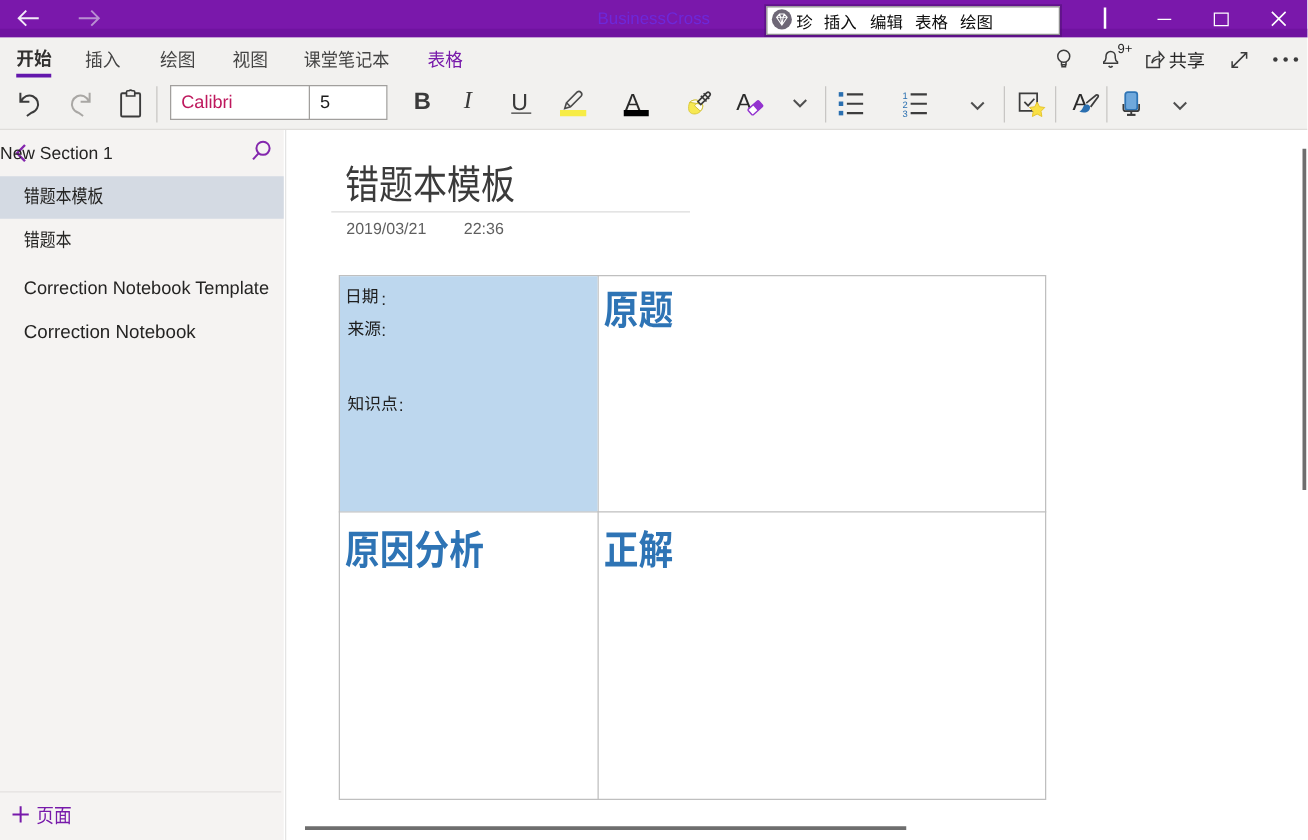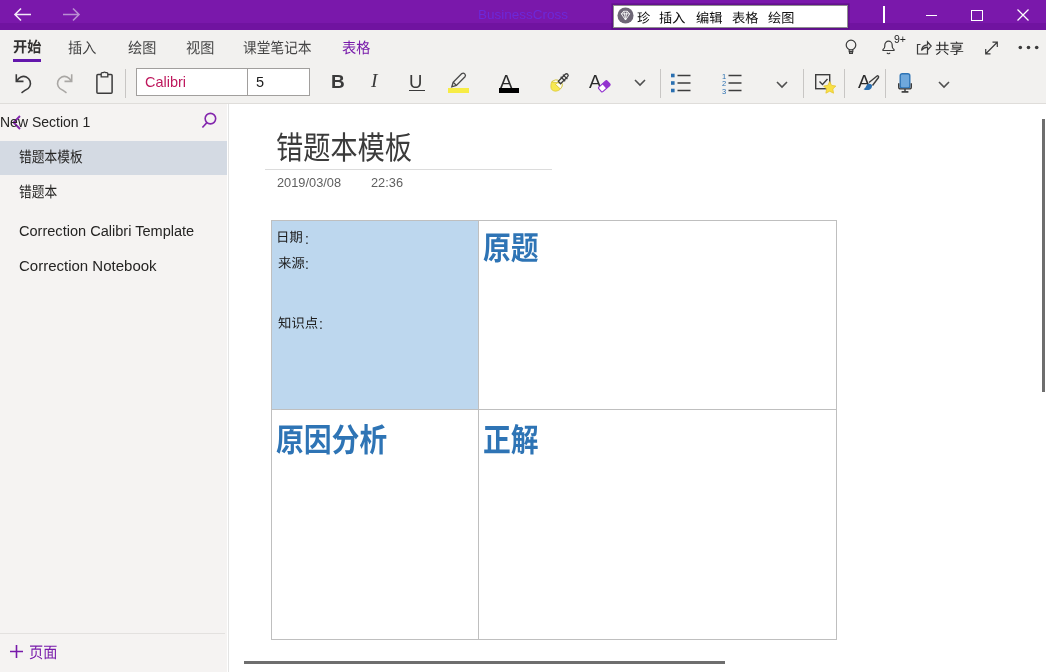--- a/index.html
+++ b/index.html
@@ -248,39 +248,39 @@
     <use href="#r9898" x="1000"></use>
     <use href="#r672c" x="2000"></use>
     <use href="#r6a21" x="3000"></use>
     <use href="#r677f" x="4000"></use>
   </svg>
 <svg style="position:absolute;left:19.0px;top:184.2px" width="38.2" height="15.2" viewBox="0 0 3000 1000" preserveAspectRatio="none" fill="#252423">
     <use href="#r9519" x="0"></use>
     <use href="#r9898" x="1000"></use>
     <use href="#r672c" x="2000"></use>
   </svg>
-<div class="abs" style="left:19px;top:222.5px;font-size:14.55px;color:#252423">Correction Calibri Template</div>
+<div class="abs" style="left:19px;top:222.5px;font-size:14.55px;color:#252423">Correction Notebook Template</div>
 <div class="abs" style="left:19px;top:256.7px;font-size:15px;color:#252423">Correction Notebook</div>
 <div class="abs" style="left:0;top:633px;width:225px;height:1px;background:#e3e1df"></div>
 <svg class="ic" style="left:10px;top:645px" width="13" height="13" viewBox="0 0 13 13" stroke="#7719aa" stroke-width="1.6">
     <path d="M6.5 0v13M0 6.5h13"></path>
   </svg>
 <svg style="position:absolute;left:28.7px;top:644.1px" width="28.4" height="16.0" viewBox="0 0 2000 1000" preserveAspectRatio="none" fill="#7719aa">
     <use href="#r9875" x="0"></use>
     <use href="#r9762" x="1000"></use>
   </svg>
 <svg style="position:absolute;left:275.8px;top:131.3px" width="136.0" height="32.0" viewBox="0 0 5000 1000" preserveAspectRatio="none" fill="#3b3b3b">
     <use href="#r9519" x="0"></use>
     <use href="#r9898" x="1000"></use>
     <use href="#r672c" x="2000"></use>
     <use href="#r6a21" x="3000"></use>
     <use href="#r677f" x="4000"></use>
   </svg>
 <div class="abs" style="left:265px;top:169px;width:287px;height:1px;background:#dcdcdc"></div>
-<div class="abs" style="left:277px;top:175px;font-size:12.8px;color:#5f5f5f">2019/03/08</div>
+<div class="abs" style="left:277px;top:175px;font-size:12.8px;color:#5f5f5f">2019/03/21</div>
 <div class="abs" style="left:371px;top:175px;font-size:12.8px;color:#5f5f5f">22:36</div>
 <div class="abs" style="left:271px;top:220px;width:566px;height:420px;border:1px solid #bfbfbf"></div>
 <div class="abs" style="left:478px;top:220px;width:1px;height:420px;background:#bfbfbf"></div>
 <div class="abs" style="left:271px;top:409px;width:566px;height:1px;background:#bfbfbf"></div>
 <div class="abs" style="left:272px;top:221px;width:206px;height:188px;background:#bdd7ee"></div>
 <svg style="position:absolute;left:276.1px;top:230.3px" width="26.8" height="13.4" viewBox="0 0 2000 1000" preserveAspectRatio="none" fill="#1f1f1f">
     <use href="#r65e5" x="0"></use>
     <use href="#r671f" x="1000"></use>
   </svg>
 <div class="abs" style="left:305px;top:231px;font-size:14px;color:#1f1f1f">:</div>

